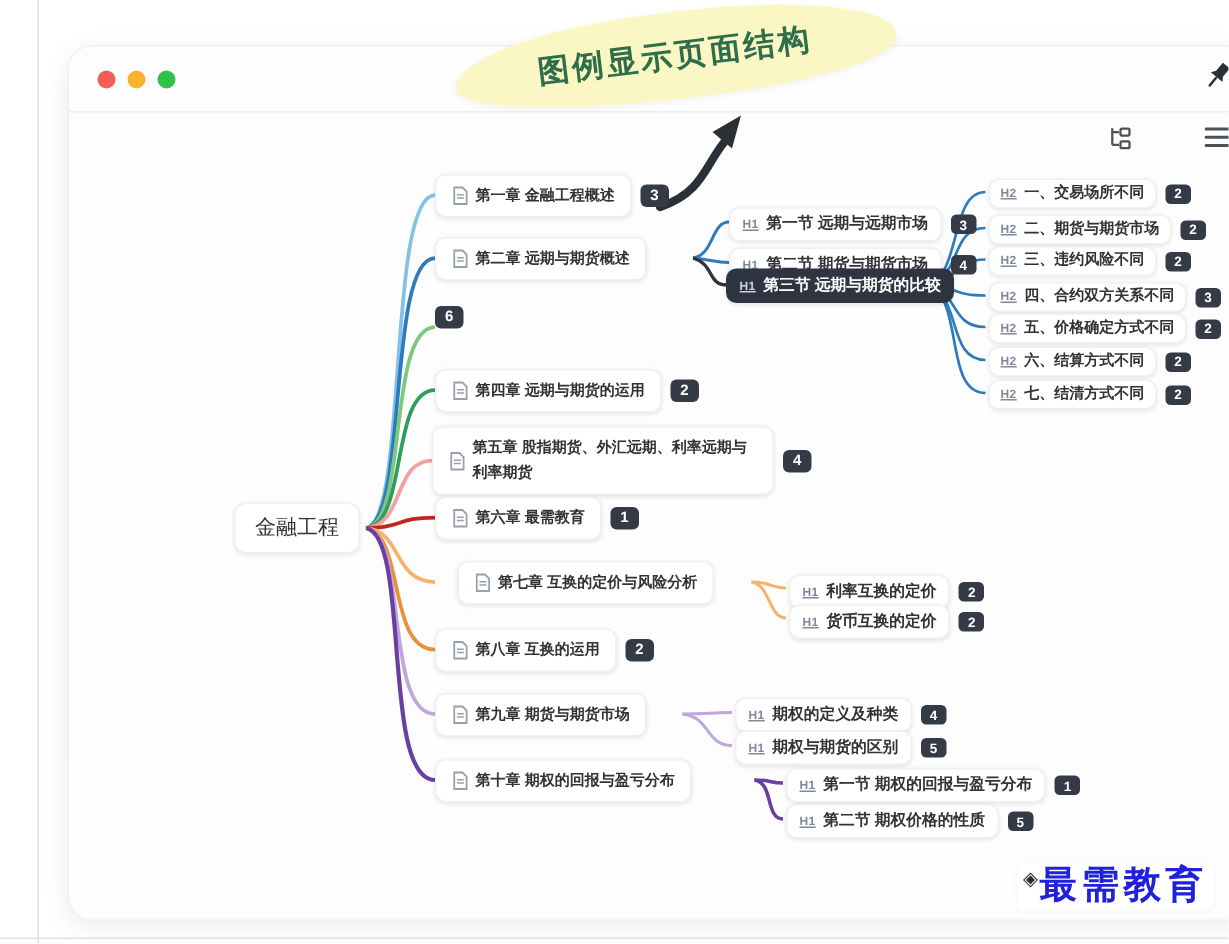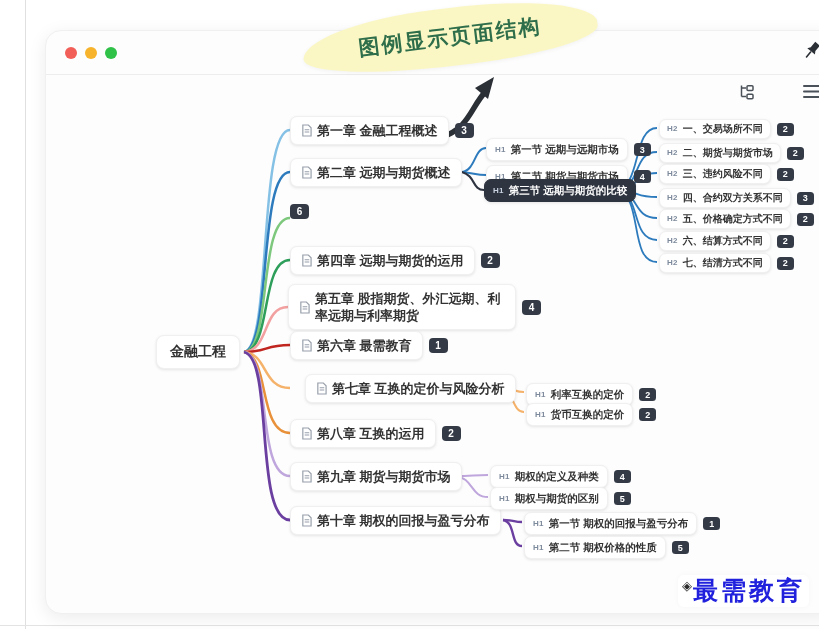--- a/index.html
+++ b/index.html
@@ -15,34 +15,34 @@
   .dot{position:absolute;top:16px;width:12px;height:12px;border-radius:50%;}
   .dot.r{left:19px;background:#f25f58;}
   .dot.y{left:39px;background:#f7b32b;}
   .dot.g{left:59px;background:#2fc148;}
   
   svg.overlay{position:absolute;left:0;top:0;z-index:2;pointer-events:none;}
   
   .row{position:absolute;display:flex;align-items:center;gap:6px;z-index:3;}
   .box{background:#ffffff;border:1px solid #f0f0f0;border-radius:7px;
        box-shadow:0 1px 3px rgba(0,0,0,.10);display:flex;align-items:center;gap:5px;color:#333;}
-  .box.chapter{padding:5px 10px;font-size:13px;font-weight:600;line-height:17px;}
+  .box.chapter{padding:5px 10px;font-size:10px;font-weight:600;line-height:17px;}
   .box.chapter .lbl{white-space:nowrap;}
   .box.chapter.wrap{max-width:206px;}
   .box.chapter.wrap .lbl{white-space:normal;}
   .box.sub{padding:4px 8px;font-size:10.5px;font-weight:600;line-height:13px;white-space:nowrap;}
   .box.h2n{padding:3px 7px;font-size:10px;font-weight:600;line-height:12px;white-space:nowrap;}
   .box.selected{background:#2e3440;border-color:#2e3440;color:#ffffff;}
   .box.selected .tag{color:#c9d2e0;}
-  .tag{font-size:8px;font-weight:700;color:#7d8a9c;letter-spacing:.3px;}
+  .tag{font-size:8px;font-weight:700;color:#7d8a9c;letter-spacing:.3px;text-decoration:underline;}
   .badge{min-width:15px;height:15px;padding:0 2px;border-radius:4px;background:#343b47;color:#fff;
          font-size:10px;font-weight:700;display:flex;align-items:center;justify-content:center;}
   .badge.sm{min-width:13px;height:13px;font-size:9px;border-radius:3.5px;}
   .root-row{position:absolute;left:156px;top:335px;z-index:3;}
-  .box.root{padding:7px 13px;font-size:14px;font-weight:700;border-radius:8px;align-items:center;}
+  .box.root{padding:7px 13px;font-size:14px;font-weight:400;border-radius:8px;align-items:center;}
   svg.doc{flex:0 0 auto;}
   
   .callout{position:absolute;left:302px;top:8px;width:296px;height:58px;z-index:4;
            background:#fbf7c4;border-radius:48% 52% 46% 54%/62% 58% 42% 44%;
            transform:rotate(-7deg);display:flex;align-items:center;justify-content:center;
            box-shadow:0 1px 4px rgba(0,0,0,.05);}
   .callout span{font-size:21px;font-weight:700;color:#2f6e4a;letter-spacing:2px;}
   
   .icon-abs{position:absolute;z-index:4;}
   

